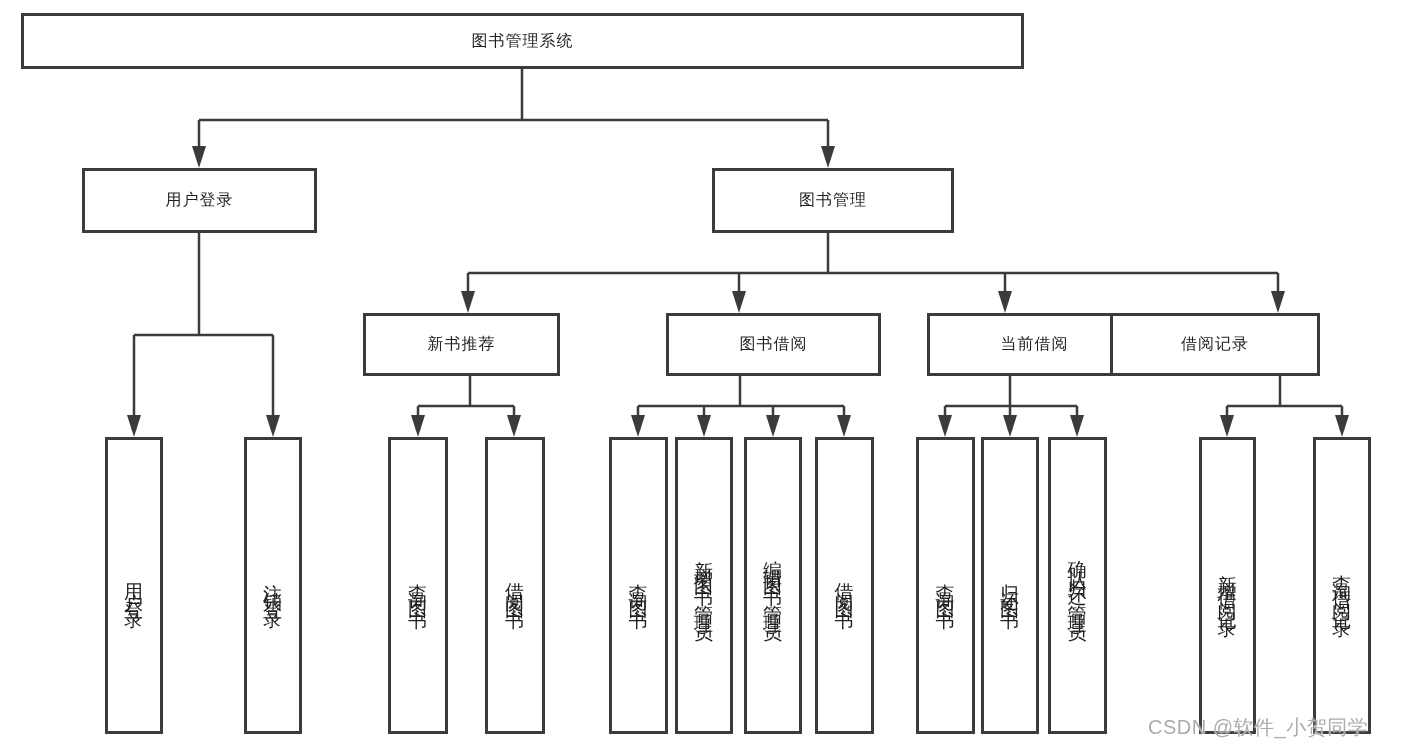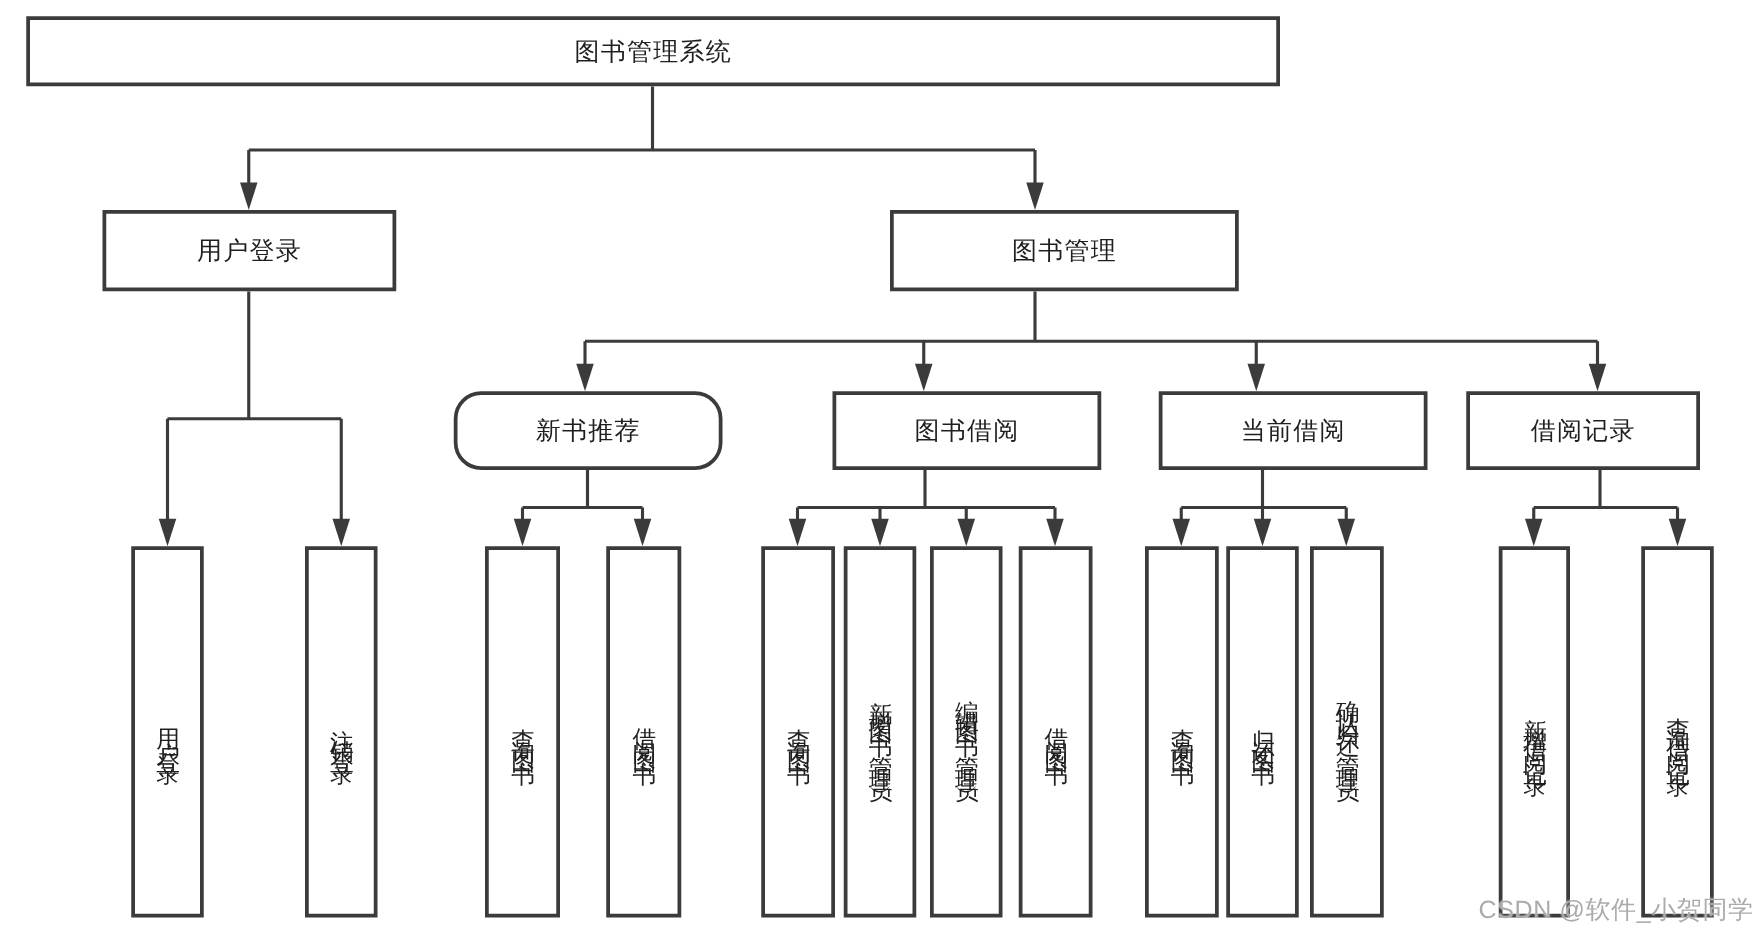--- a/index.html
+++ b/index.html
@@ -22,21 +22,21 @@
     box-sizing: border-box;
     border: 3px solid #3b3b3b;
     background: #ffffff;
     display: flex;
     align-items: center;
     justify-content: center;
     color: #1f1f1f;
     z-index: 2;
   }
   .node.h-label {
-    font-size: 20px;
+    font-size: 16px;
     letter-spacing: 1px;
     white-space: nowrap;
   }
   .node.leaf {
     writing-mode: vertical-rl;
     text-orientation: upright;
     font-size: 19px;
     letter-spacing: 9px;
     line-height: 1;
   }
@@ -44,21 +44,20 @@
     position: absolute;
     left: 1148px;
     top: 714px;
     width: 255px;
     font-size: 20px;
     color: #ababab;
     letter-spacing: 0.5px;
     white-space: nowrap;
     z-index: 3;
     text-shadow: 0 0 2px #ffffff;
-    text-align: right;
   }
 </style>
 </head>
 <body>
 
 <div class="canvas">
 
   <svg class="connectors" viewBox="0 0 1405 747" xmlns="http://www.w3.org/2000/svg" aria-hidden="true">
     <g stroke="#3b3b3b" stroke-width="2.5" fill="none">
 
@@ -121,26 +120,26 @@
       <polygon points="1003,415 1017,415 1010,437"></polygon>
       <polygon points="1070,415 1084,415 1077,437"></polygon>
       <polygon points="1220,415 1234,415 1227,437"></polygon>
       <polygon points="1335,415 1349,415 1342,437"></polygon>
     </g>
   </svg>
 
   <div class="node h-label" style="left:21px; top:13px; width:1003px; height:56px;">图书管理系统</div>
 
   <div class="node h-label" style="left:82px; top:168px; width:235px; height:65px;">用户登录</div>
-  <div class="node h-label" style="left:712px; top:168px; width:279px; height:65px;">图书管理</div>
+  <div class="node h-label" style="left:712px; top:168px; width:242px; height:65px;">图书管理</div>
 
-  <div class="node h-label" style="left:363px; top:313px; width:215px; height:63px;border-radius:22px;">新书推荐</div>
+  <div class="node h-label" style="left:363px; top:313px; width:197px; height:63px;">新书推荐</div>
   <div class="node h-label" style="left:666px; top:313px; width:215px; height:63px;">图书借阅</div>
   <div class="node h-label" style="left:903px; top:313px; width:215px; height:63px;margin-left:24px;">当前借阅</div>
-  <div class="node h-label" style="left:1173px; top:313px; width:187px; height:63px;">借阅记录</div>
+  <div class="node h-label" style="left:1110px; top:313px; width:210px; height:63px;">借阅记录</div>
 
   <div class="node leaf" style="left:105px; top:437px; width:58px; height:297px;">用户登录</div>
   <div class="node leaf" style="left:244px; top:437px; width:58px; height:297px;">注销登录</div>
   <div class="node leaf" style="left:388px; top:437px; width:60px; height:297px;">查询图书</div>
   <div class="node leaf" style="left:485px; top:437px; width:60px; height:297px;">借阅图书</div>
   <div class="node leaf" style="left:609px; top:437px; width:59px; height:297px;">查询图书</div>
   <div class="node leaf" style="left:675px; top:437px; width:58px; height:297px;">新增图书（管理员）</div>
   <div class="node leaf" style="left:744px; top:437px; width:58px; height:297px;">编辑图书（管理员）</div>
   <div class="node leaf" style="left:815px; top:437px; width:59px; height:297px;">借阅图书</div>
   <div class="node leaf" style="left:916px; top:437px; width:59px; height:297px;">查询图书</div>

